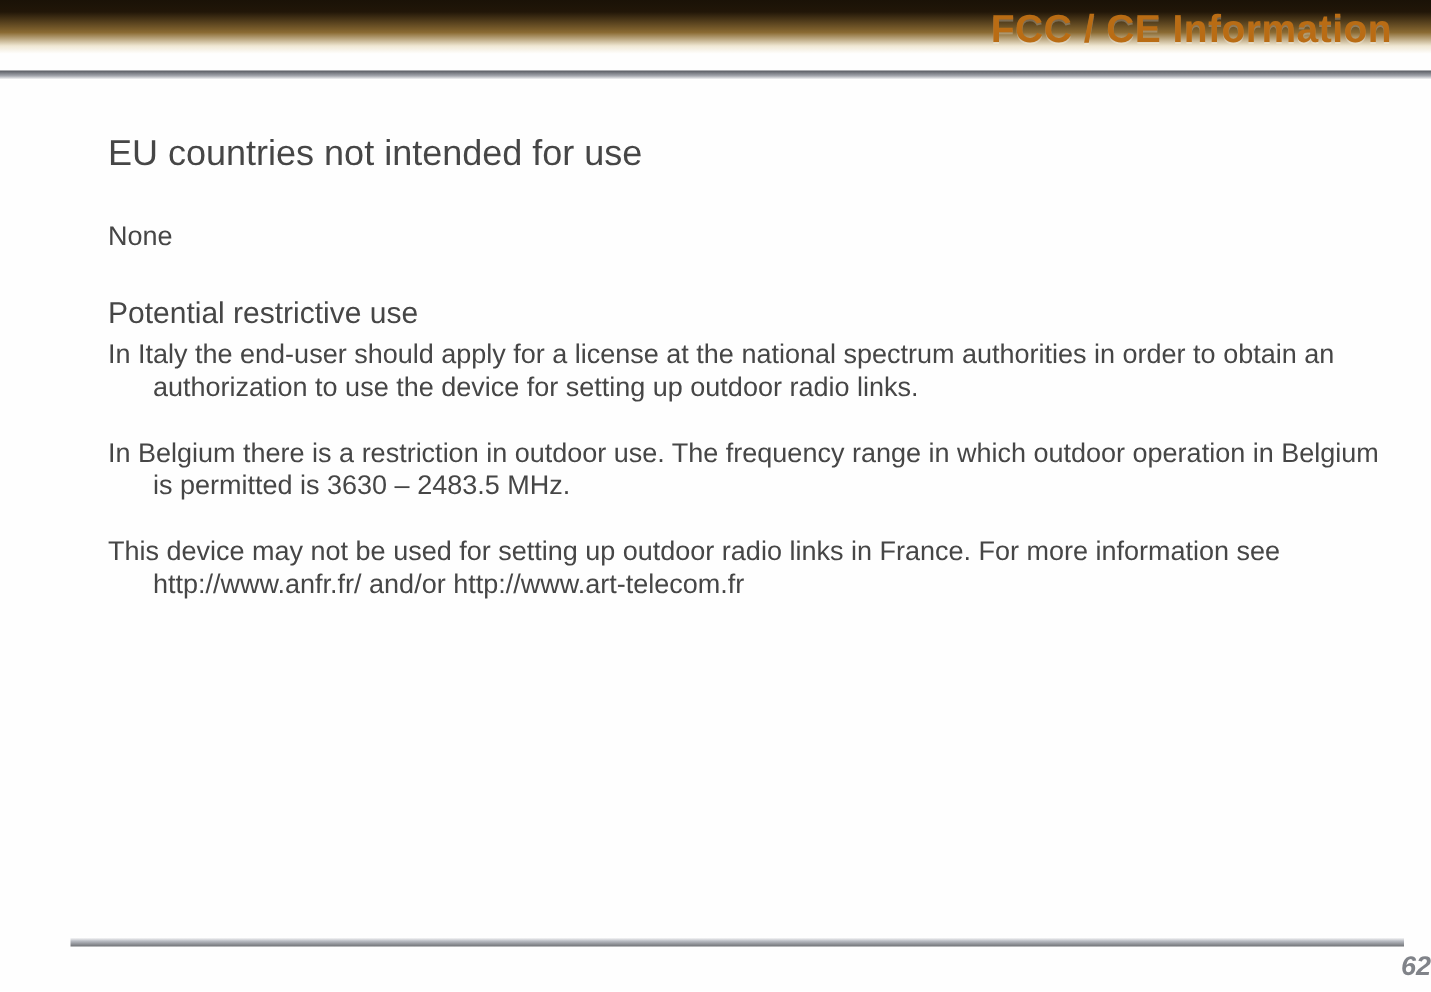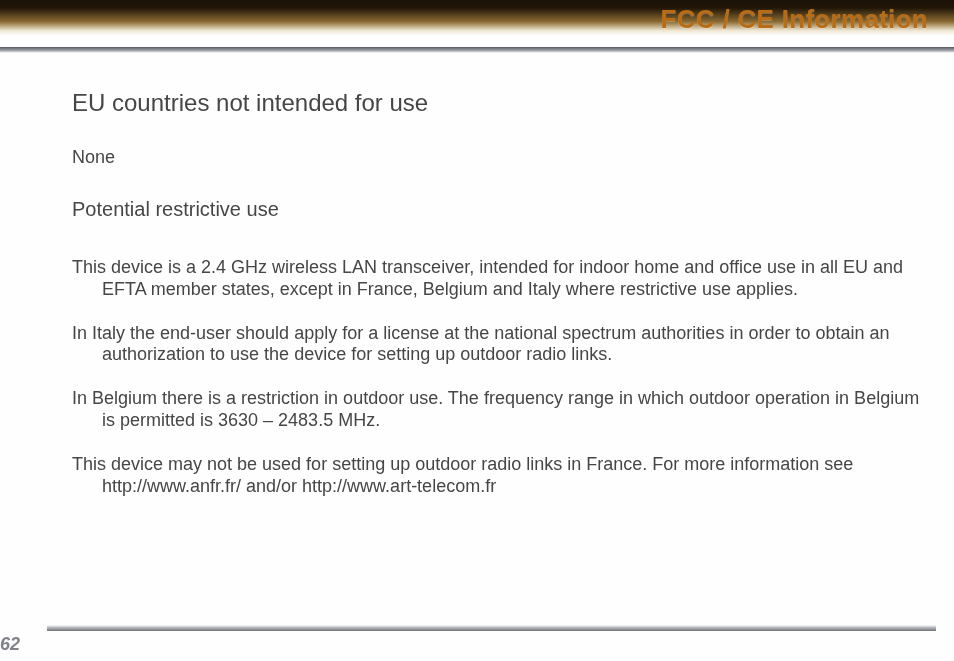--- a/index.html
+++ b/index.html
@@ -68,21 +68,21 @@
   }
   .content h2 {
     font-size: 24px;
     font-weight: 400;
     margin: 0 0 30px 0;
     color: #464646;
   }
   .content .h2b {
     font-size: 20px;
     font-weight: 400;
-    margin: 0 0 35px 0;
+    margin: 0 0 4px 0;
     color: #464646;
   }
   .content .plain {
     font-size: 18px;
     margin: 0 0 28px 0;
   }
   .content .para {
     font-size: 18px;
     margin: 0 0 22px 0;
     padding-left: 30px;
@@ -95,21 +95,21 @@
     left: 47px;
     right: 18px;
     bottom: 30px;
     height: 6px;
     background: linear-gradient(to bottom, #ffffff 0%, #b8bbc2 40%, #707276 100%);
   }
   .page-number {
     position: absolute;
     width: 100%;
     bottom: 6px;
-    text-align: left;
+    text-align: right;
     font-style: italic;
     font-weight: bold;
     font-size: 18px;
     color: #808389;
   }
 </style>
 </head>
 <body>
 
 <div class="page">
@@ -120,21 +120,20 @@
     <div class="banner-bottom-line"></div>
   </div>
 
   <div class="content">
     <h2>EU countries not intended for use</h2>
 
     <p class="plain">None</p>
 
     <p class="h2b">Potential restrictive use</p>
 
-    <p class="para">This device is a 2.4 GHz wireless LAN transceiver, intended for indoor home and office use in all EU and EFTA member states, except in France, Belgium and Italy where restrictive use applies.</p>
 
     <p class="para">In Italy the end-user should apply for a license at the national spectrum authorities in order to obtain an authorization to use the device for setting up outdoor radio links.</p>
 
     <p class="para">In Belgium there is a restriction in outdoor use. The frequency range in which outdoor operation in Belgium is permitted is 3630 – 2483.5 MHz.</p>
 
     <p class="para">This device may not be used for setting up outdoor radio links in France. For more information see http://www.anfr.fr/ and/or http://www.art-telecom.fr</p>
   </div>
 
   <div class="footer-rule"></div>
   <div class="page-number">62</div>

